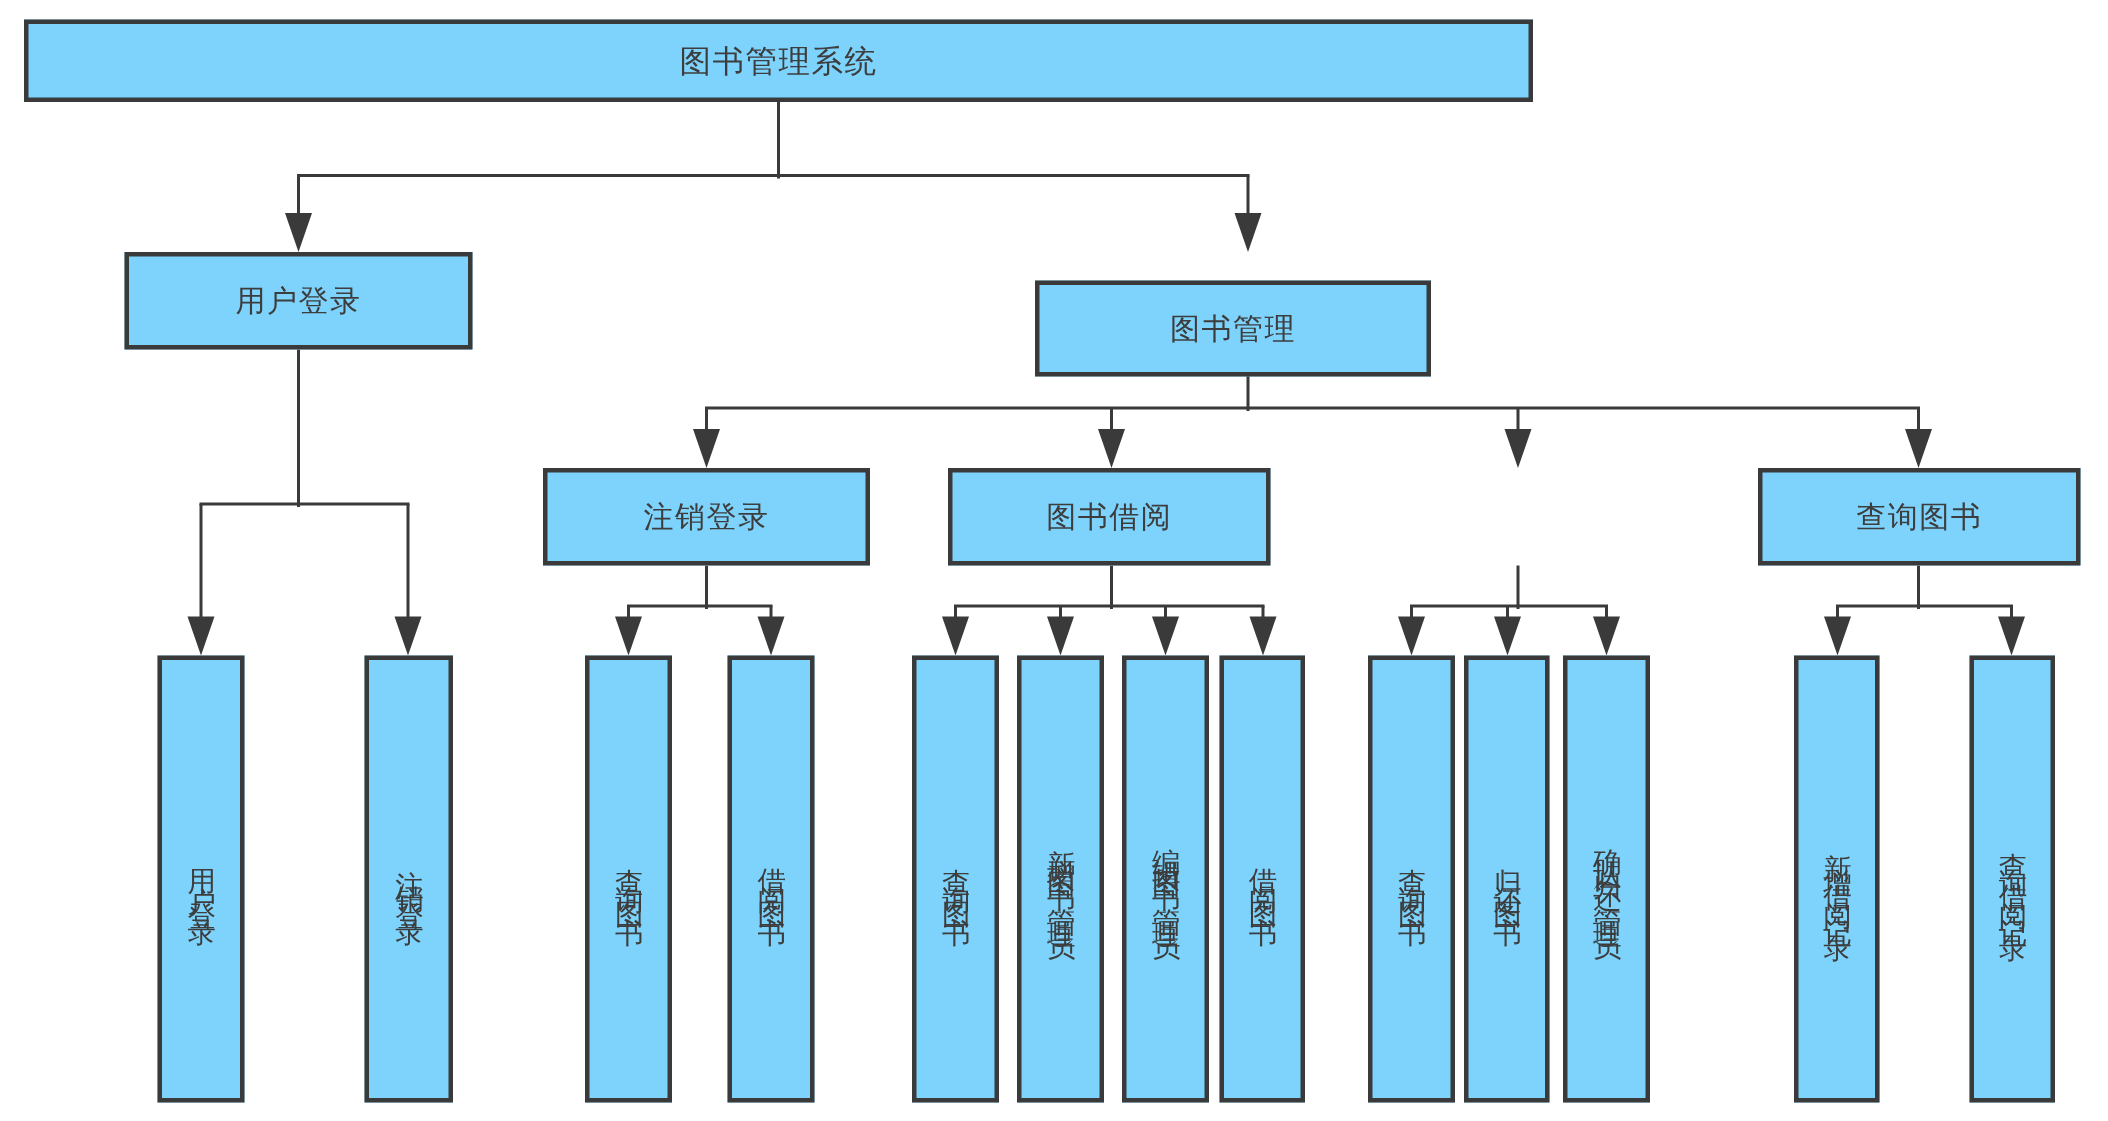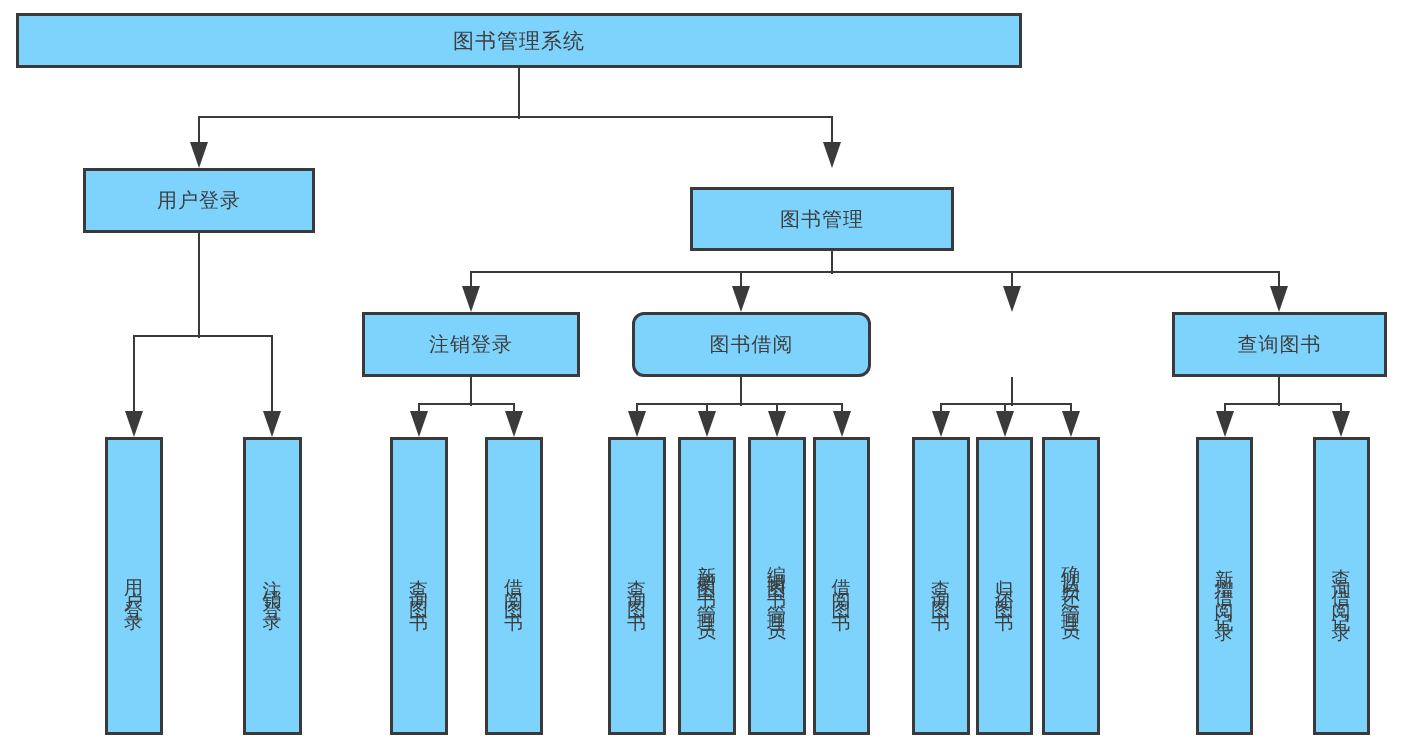--- a/index.html
+++ b/index.html
@@ -71,21 +71,21 @@
   <div class="box" style="left:83px;top:168px;width:232px;height:65px;">
     <span>用户登录</span>
   </div>
   <div class="box" style="left:690px;top:168px;width:264px;height:64px;margin-top:19px;">
     <span>图书管理</span>
   </div>
 
   <div class="box" style="left:362px;top:312px;width:218px;height:65px;">
     <span>注销登录</span>
   </div>
-  <div class="box" style="left:632px;top:312px;width:239px;height:65px;border-radius:12px;">
+  <div class="box" style="left:632px;top:312px;width:215px;height:65px;">
     <span>图书借阅</span>
   </div>
   <div class="box" style="left:1172px;top:312px;width:215px;height:65px;">
     <span>查询图书</span>
   </div>
 
   <div class="box leaf" style="left:105px;top:437px;width:58px;height:298px;">
     <span class="vtext">用户登录</span>
   </div>
   <div class="box leaf" style="left:243px;top:437px;width:59px;height:298px;">

